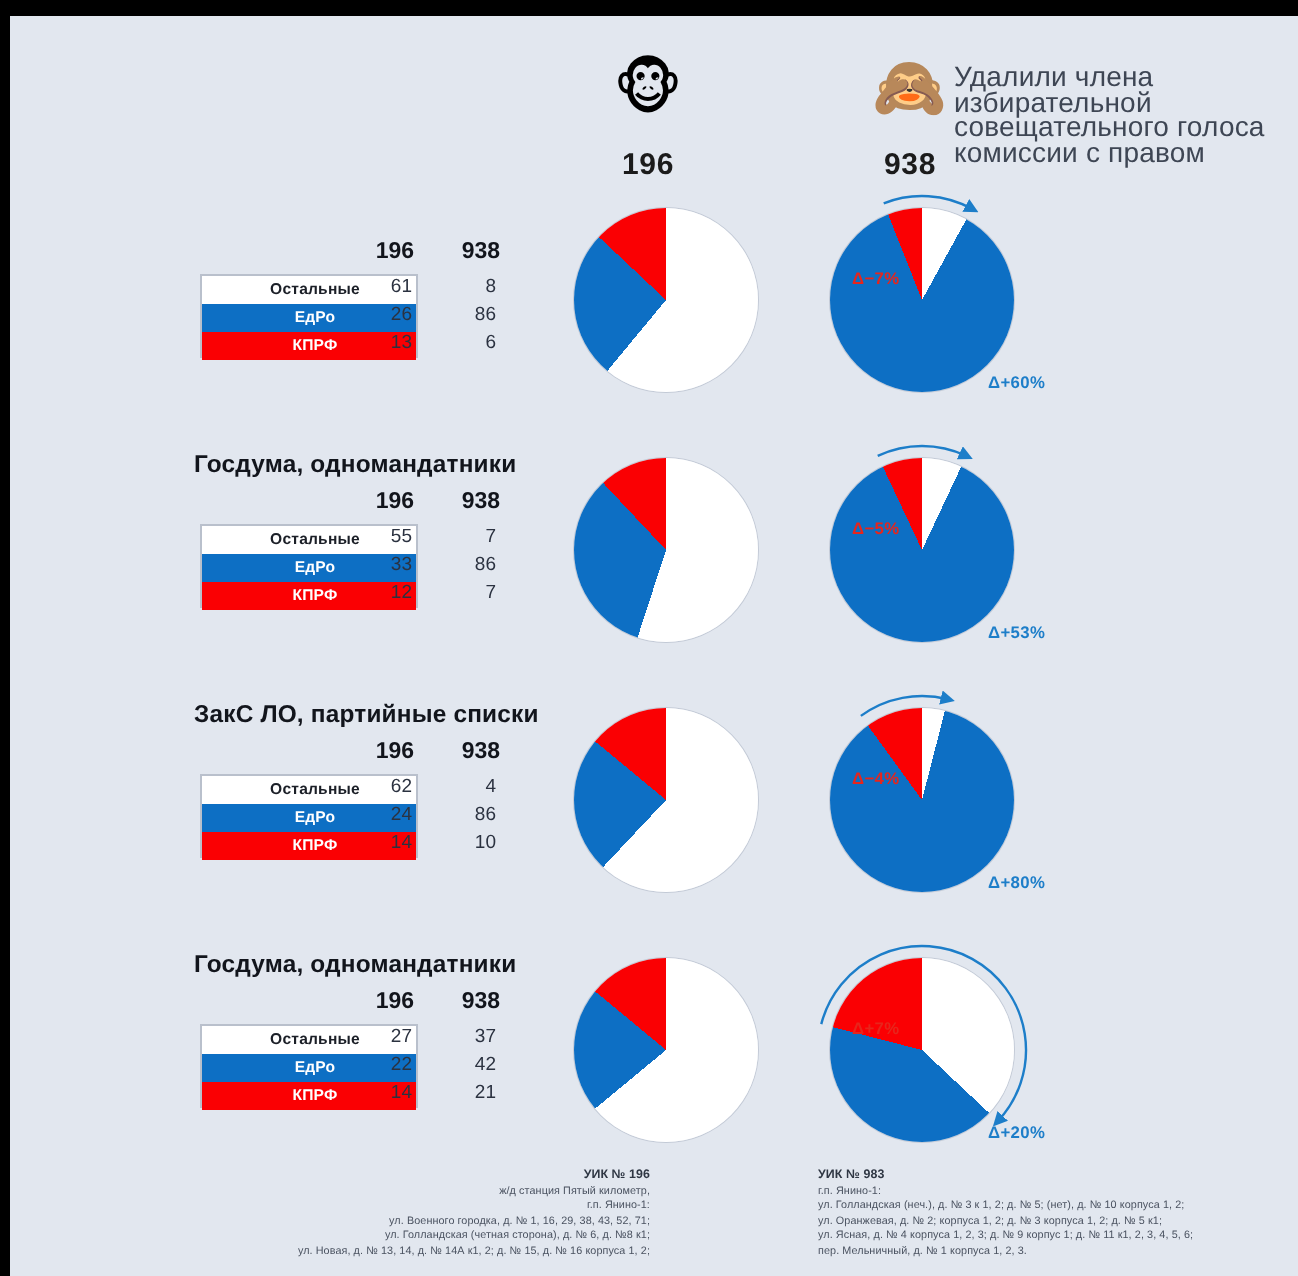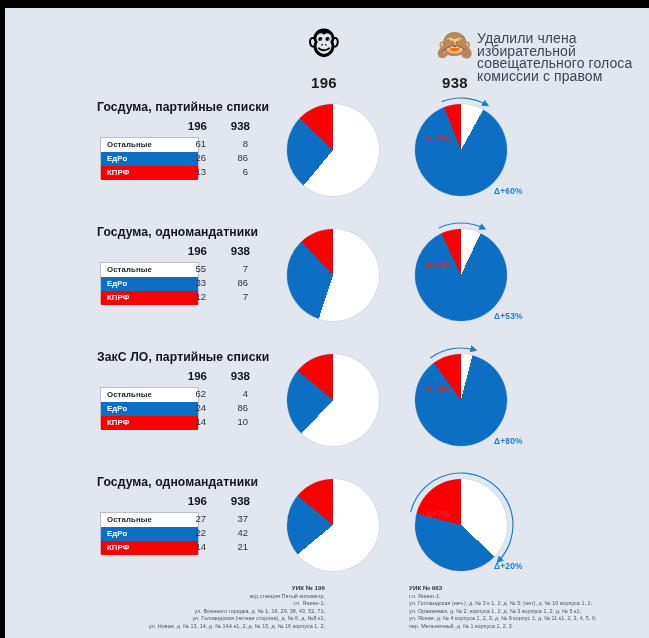--- a/index.html
+++ b/index.html
@@ -99,24 +99,25 @@
     color: #12151c;
     text-align: right;
   }
   .tbl-head .h1 { left: 75px;  width: 32px; }
   .tbl-head .h2 { left: 118px; width: 32px; }
 
   .tbl-body { position: relative; height: 42px; }
   .flag {
     position: absolute;
     left: 0; top: 0;
-    width: 99px;
+    width: 109px;
     height: 42px;
     border: .5px solid #b9c0cc;
     box-sizing: border-box;
+    text-align: center;
   }
   .flag-band {
     height: 14px;
     line-height: 14px;
     font-size: 7.8px;
     font-weight: bold;
     padding-left: 6px;
     box-sizing: border-box;
     letter-spacing: .1px;
     white-space: nowrap;
@@ -228,21 +229,20 @@
     </div>
 
     <div class="header-note">
       <div>Удалили члена избирательной</div>
       <div>совещательного голоса</div>
       <div>комиссии с правом</div>
     </div>
   </div>
 
   <div class="row row-0">
-    <div class="block-title">Госдума, партийные списки</div>
 
     <div class="tbl">
       <div class="tbl-head">
         <div class="h h1">196</div>
         <div class="h h2">938</div>
       </div>
       <div class="tbl-body">
         <div class="flag">
           <div class="flag-band band-white">Остальные</div>
           <div class="flag-band band-blue">ЕдРо</div>

